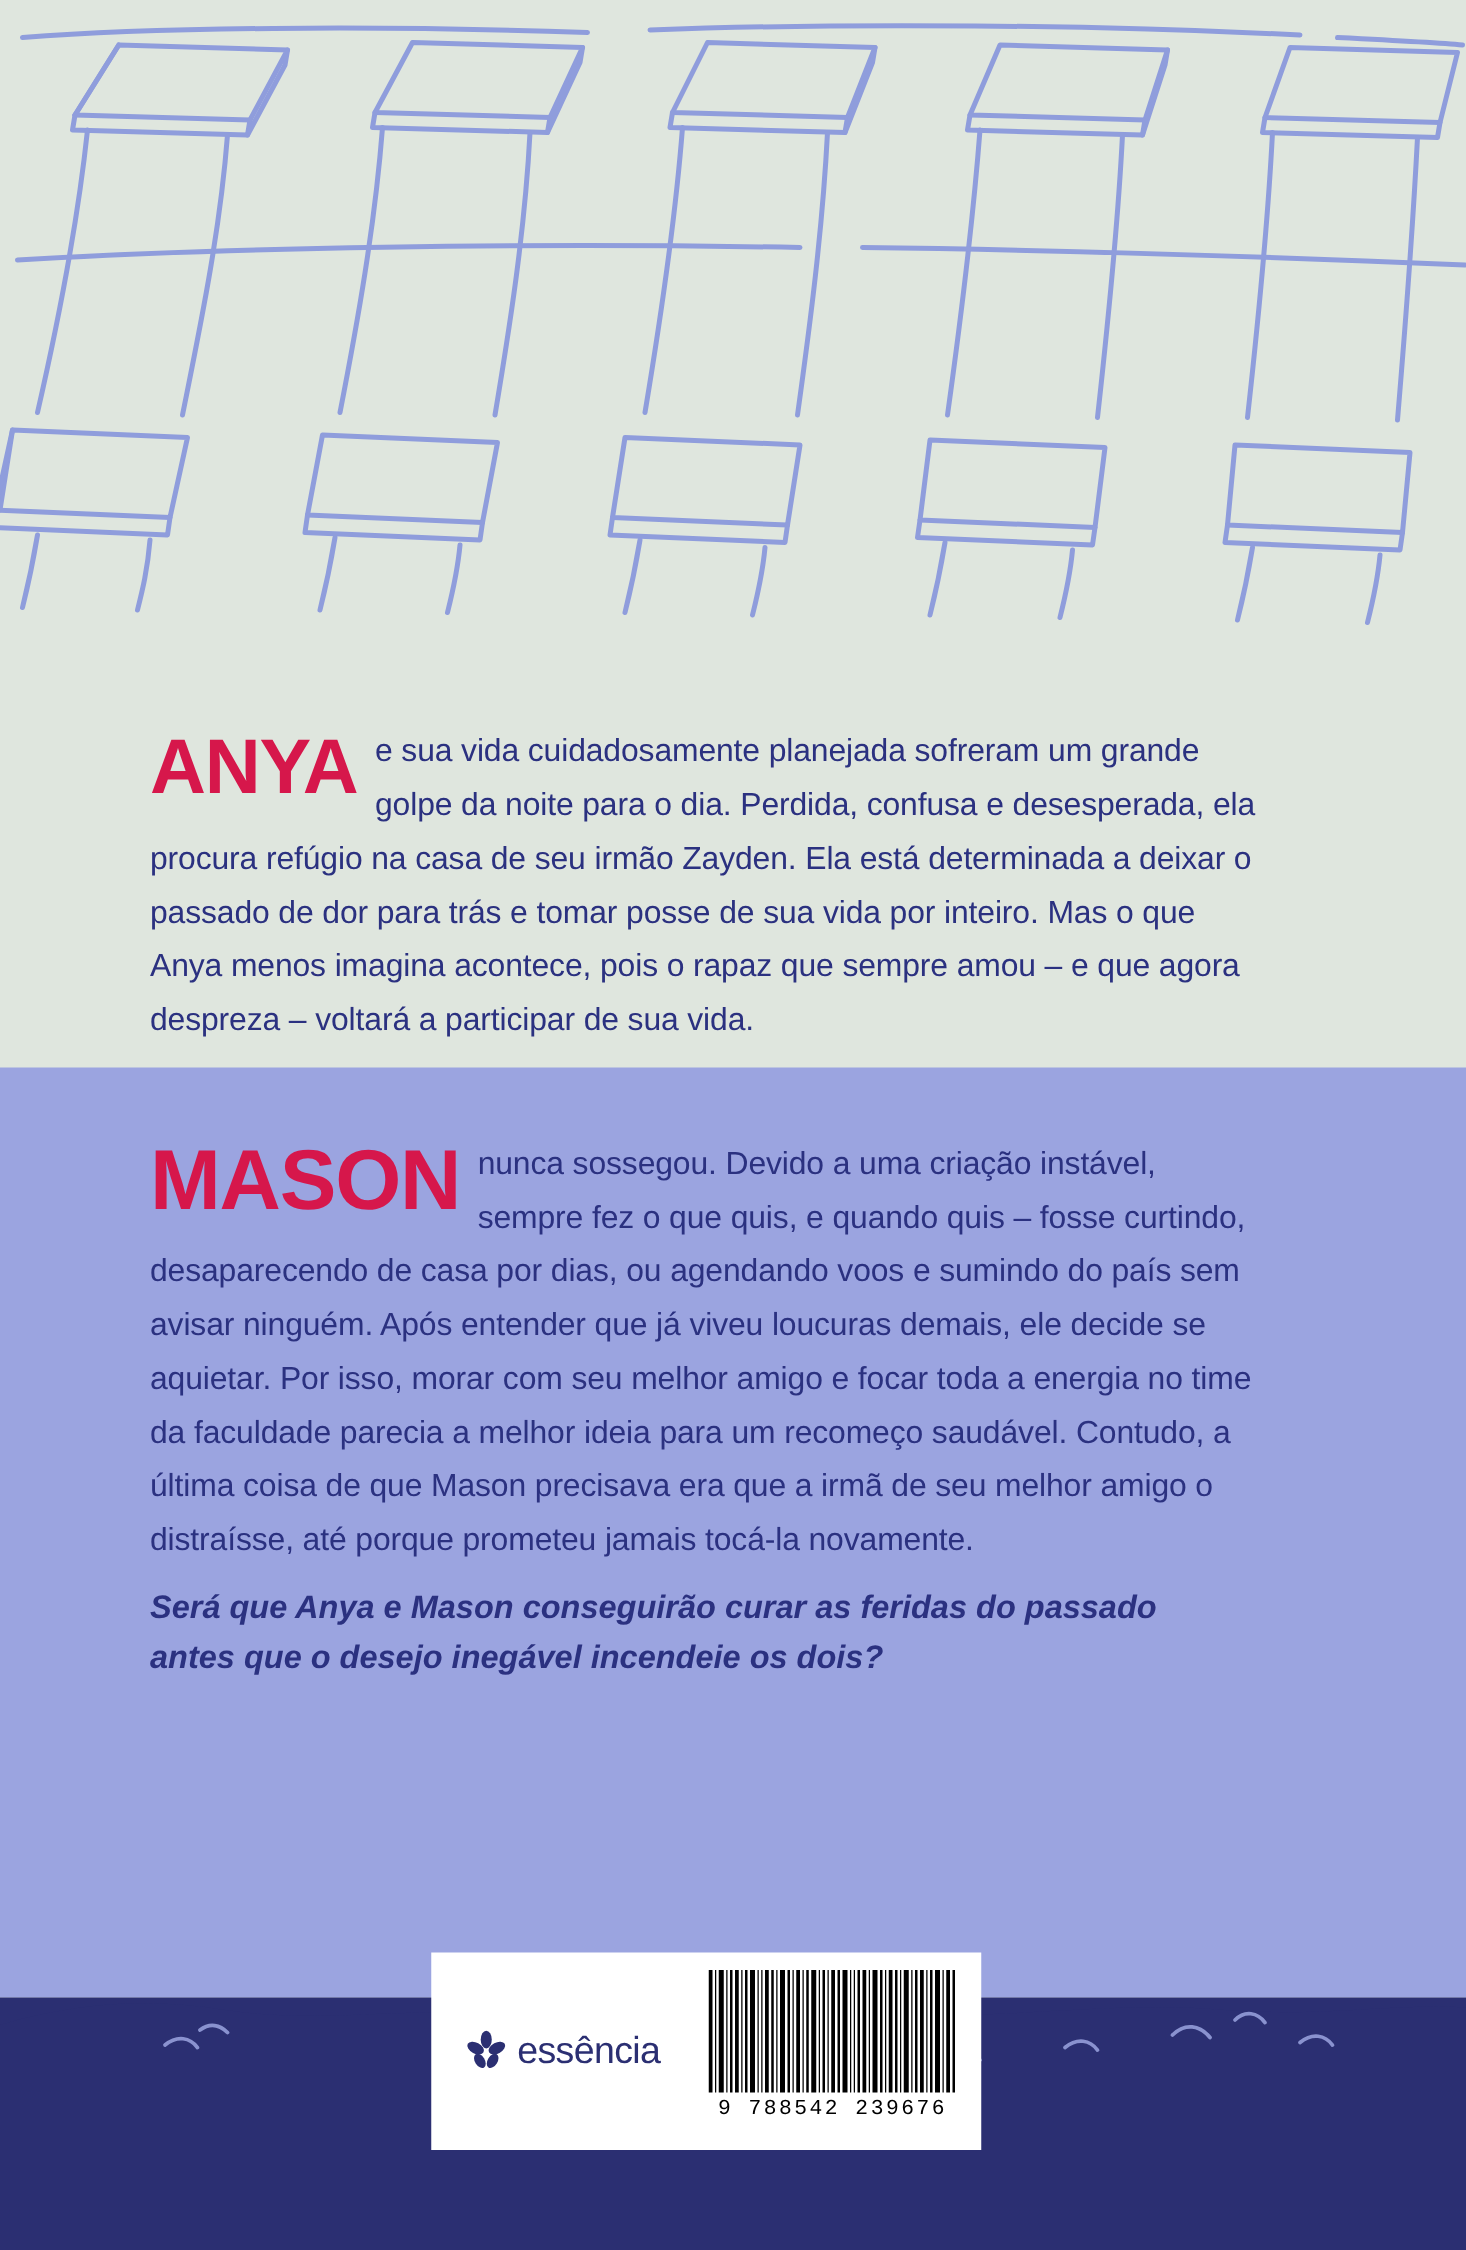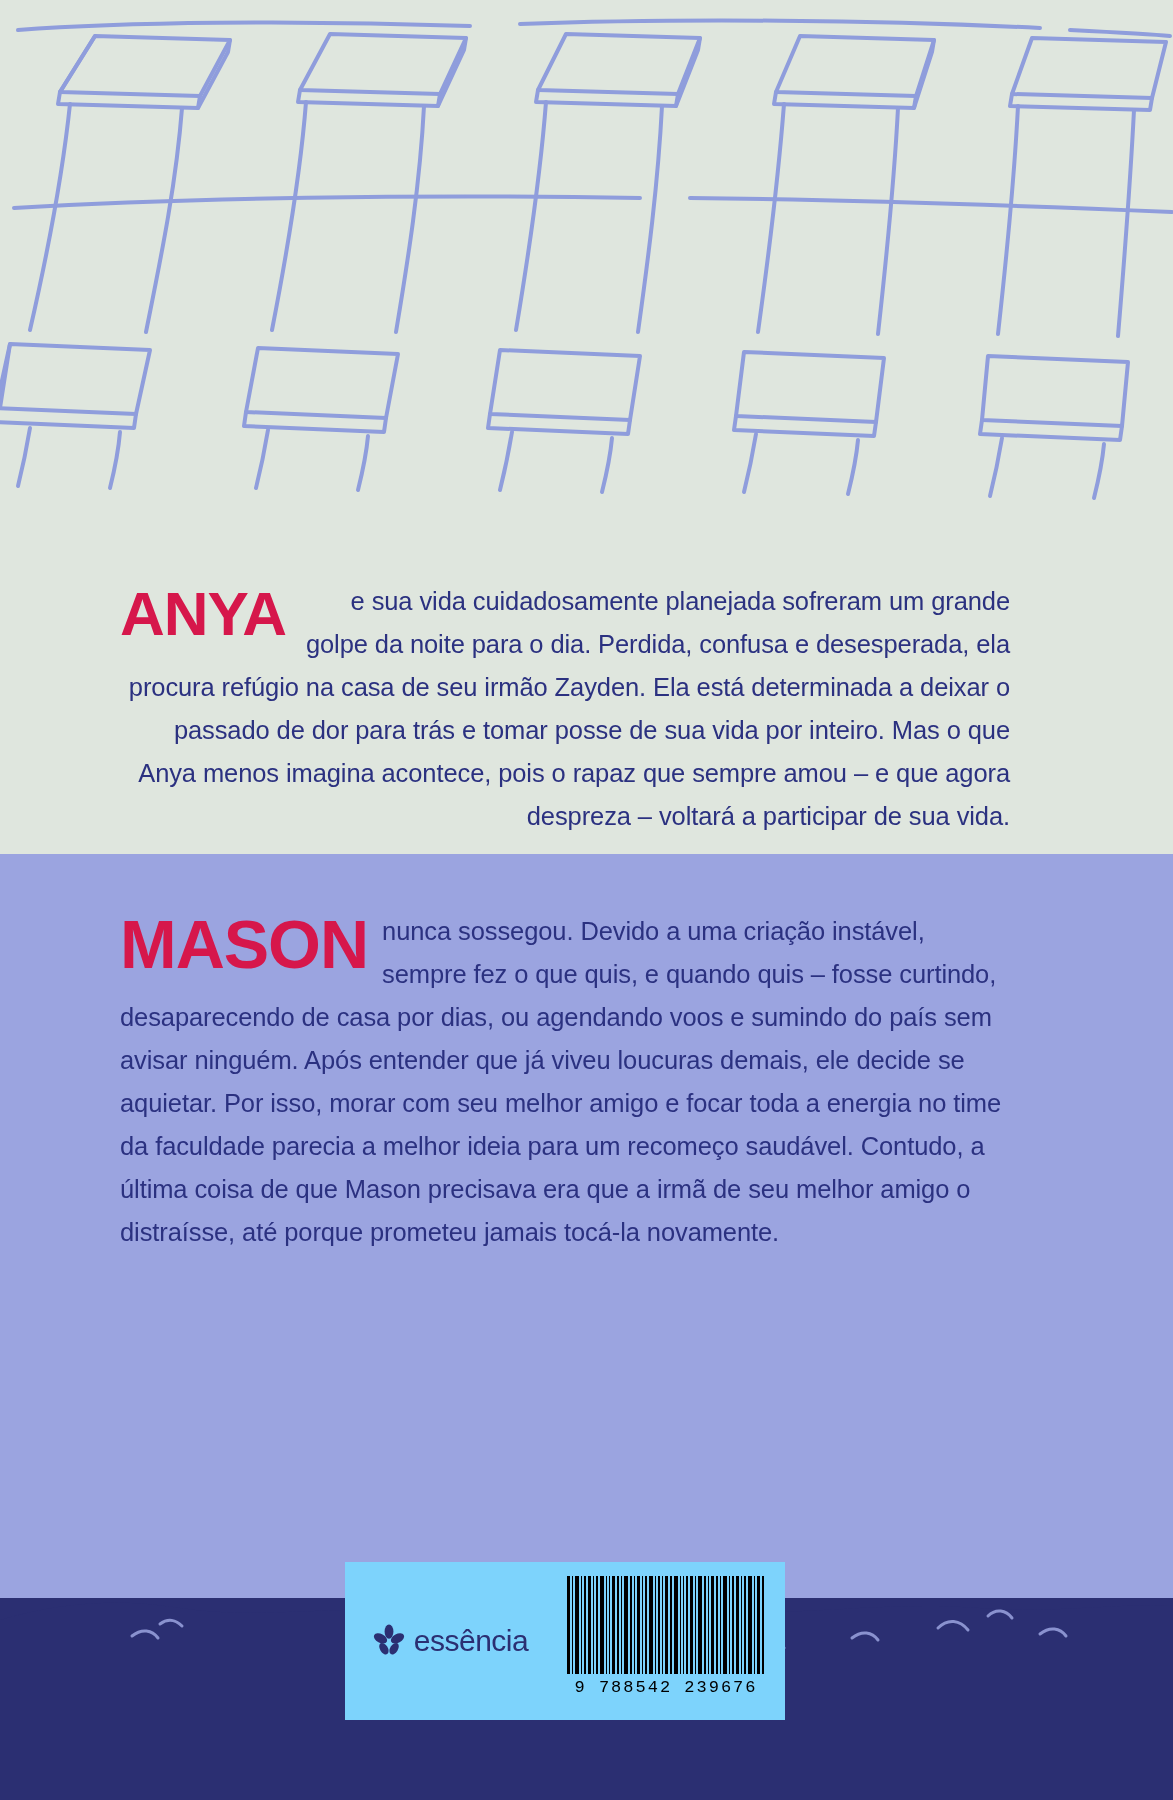--- a/index.html
+++ b/index.html
@@ -89,21 +89,20 @@
     margin: 8px 14px 0 0;
     display: inline-block;
     font-family: "Liberation Sans", sans-serif;
   }
   .dropname.mason { font-size: 68px; }
 
   #anya-block {
     left: 120px;
     top: 580px;
     width: 890px;
-    text-align: right;
   }
   #mason-block {
     left: 120px;
     top: 910px;
     width: 890px;
   }
   #question-block {
     left: 120px;
     top: 1265px;
     width: 830px;
@@ -114,21 +113,21 @@
     color: #2b3180;
   }
 
   
   .label-box {
     position: absolute;
     left: 345px;
     top: 1562px;
     width: 440px;
     height: 158px;
-    background: #7dd3fc;
+    background: #ffffff;
     display: flex;
     align-items: stretch;
     z-index: 5;
   }
   .logo-cell {
     width: 210px;
     display: flex;
     align-items: center;
     justify-content: center;
     gap: 8px;
@@ -269,20 +268,21 @@
   </div>
 
   <div class="block blurb" id="anya-block">
     <span class="dropname">ANYA</span><span>e sua vida cuidadosamente planejada sofreram um grande golpe da noite para o dia. Perdida, confusa e desesperada, ela procura refúgio na casa de seu irmão Zayden. Ela está determinada a deixar o passado de dor para trás e tomar posse de sua vida por inteiro. Mas o que Anya menos imagina acontece, pois o rapaz que sempre amou – e que agora despreza – voltará a participar de sua vida.</span>
   </div>
 
   <div class="block blurb" id="mason-block">
     <span class="dropname mason">MASON</span><span>nunca sossegou. Devido a uma criação instável, sempre fez o que quis, e quando quis – fosse curtindo, desaparecendo de casa por dias, ou agendando voos e sumindo do país sem avisar ninguém. Após entender que já viveu loucuras demais, ele decide se aquietar. Por isso, morar com seu melhor amigo e focar toda a energia no time da faculdade parecia a melhor ideia para um recomeço saudável. Contudo, a última coisa de que Mason precisava era que a irmã de seu melhor amigo o distraísse, até porque prometeu jamais tocá-la novamente.</span>
   </div>
 
+  <div class="block" id="question-block">Será que Anya e Mason conseguirão curar as feridas do passado antes que o desejo inegável incendeie os dois?</div>
 
   <div class="label-box">
     <div class="logo-cell">
       <svg class="logo-mark" viewBox="0 0 40 40" aria-hidden="true">
         <g fill="#2b2f72">
           <ellipse cx="20" cy="9" rx="5.2" ry="8.4"></ellipse>
           <ellipse cx="30" cy="17" rx="5.2" ry="8.4" transform="rotate(62 30 17)"></ellipse>
           <ellipse cx="10" cy="17" rx="5.2" ry="8.4" transform="rotate(-62 10 17)"></ellipse>
           <ellipse cx="26" cy="29" rx="4.6" ry="7.4" transform="rotate(32 26 29)"></ellipse>
           <ellipse cx="14" cy="29" rx="4.6" ry="7.4" transform="rotate(-32 14 29)"></ellipse>

